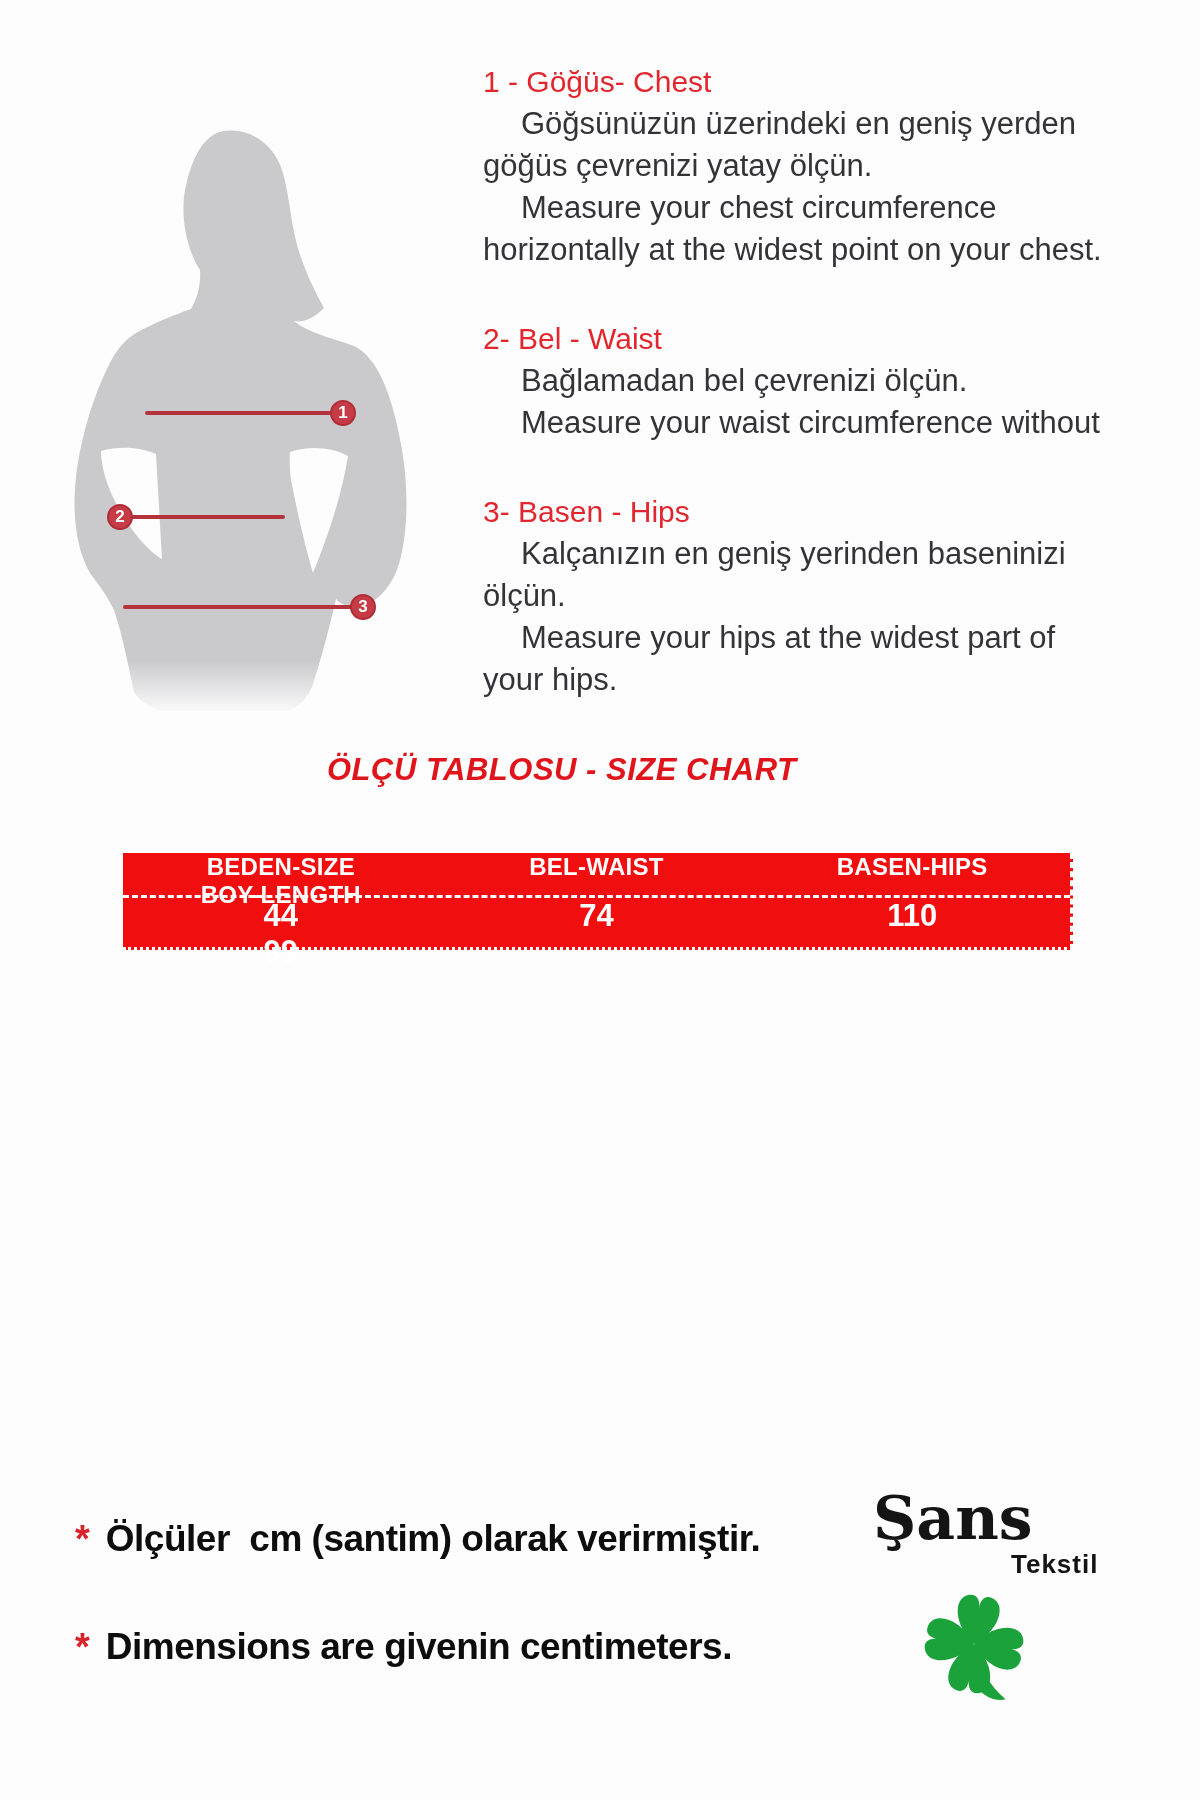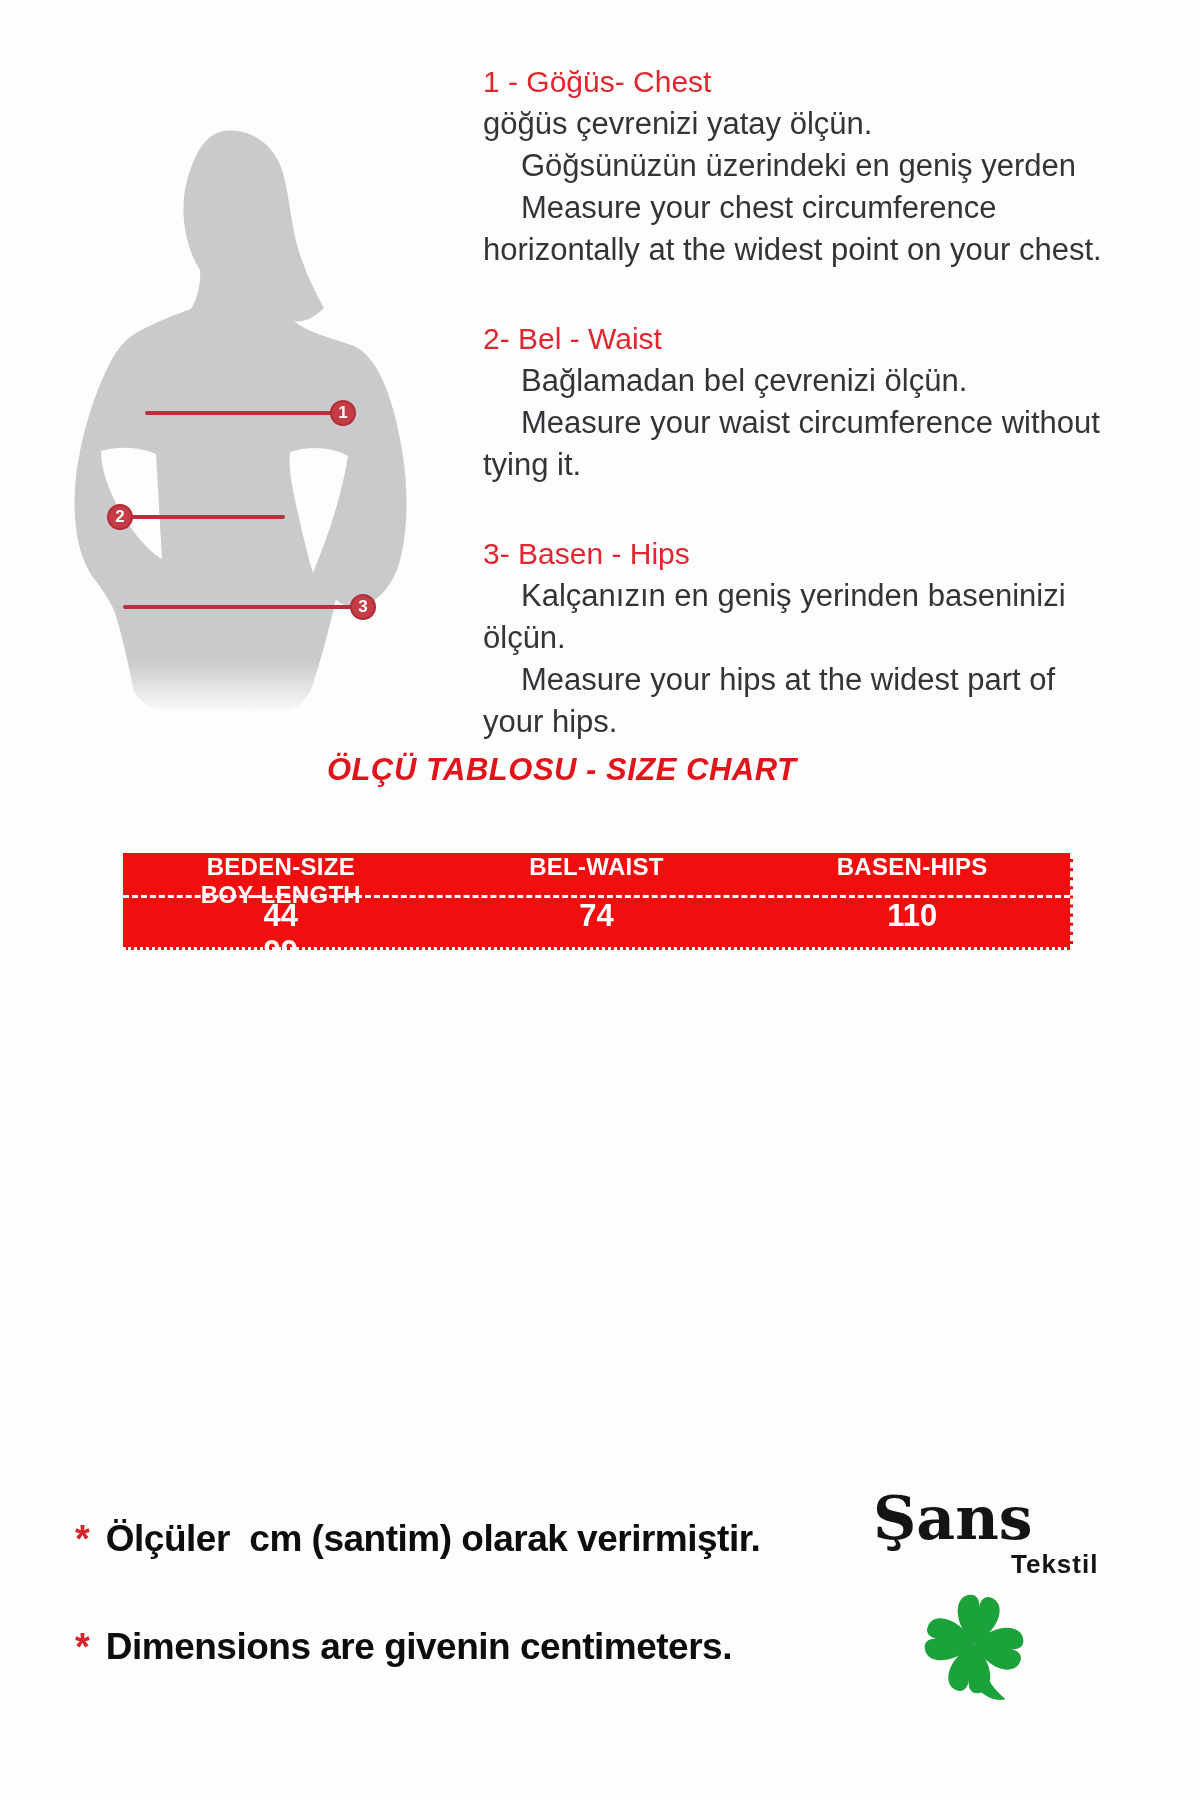--- a/index.html
+++ b/index.html
@@ -162,31 +162,30 @@
 
     <div class="measure-badge" style="left:275px; top:285px;">1</div>
     <div class="measure-badge" style="left:52px;  top:389px;">2</div>
     <div class="measure-badge" style="left:295px; top:479px;">3</div>
   </div>
 
   <div class="instructions">
 
     <div class="section">
       <div class="sec-heading">1 - Göğüs- Chest</div>
+      <div class="line indent">Göğsünüzün üzerindeki en geniş yerden</div>
       <div class="line">göğüs çevrenizi yatay ölçün.</div>
-      <div class="line indent">Göğsünüzün üzerindeki en geniş yerden</div>
       <div class="line indent">Measure your chest circumference</div>
       <div class="line">horizontally at the widest point on your chest.</div>
     </div>
 
     <div class="section">
       <div class="sec-heading">2- Bel - Waist</div>
       <div class="line indent">Bağlamadan bel çevrenizi ölçün.</div>
       <div class="line indent">Measure your waist circumference without</div>
-      <div class="line">tying it.</div>
     </div>
 
     <div class="section">
       <div class="sec-heading">3- Basen - Hips</div>
       <div class="line indent">Kalçanızın en geniş yerinden baseninizi</div>
       <div class="line">ölçün.</div>
       <div class="line indent">Measure your hips at the widest part of</div>
       <div class="line">your hips.</div>
     </div>
 

